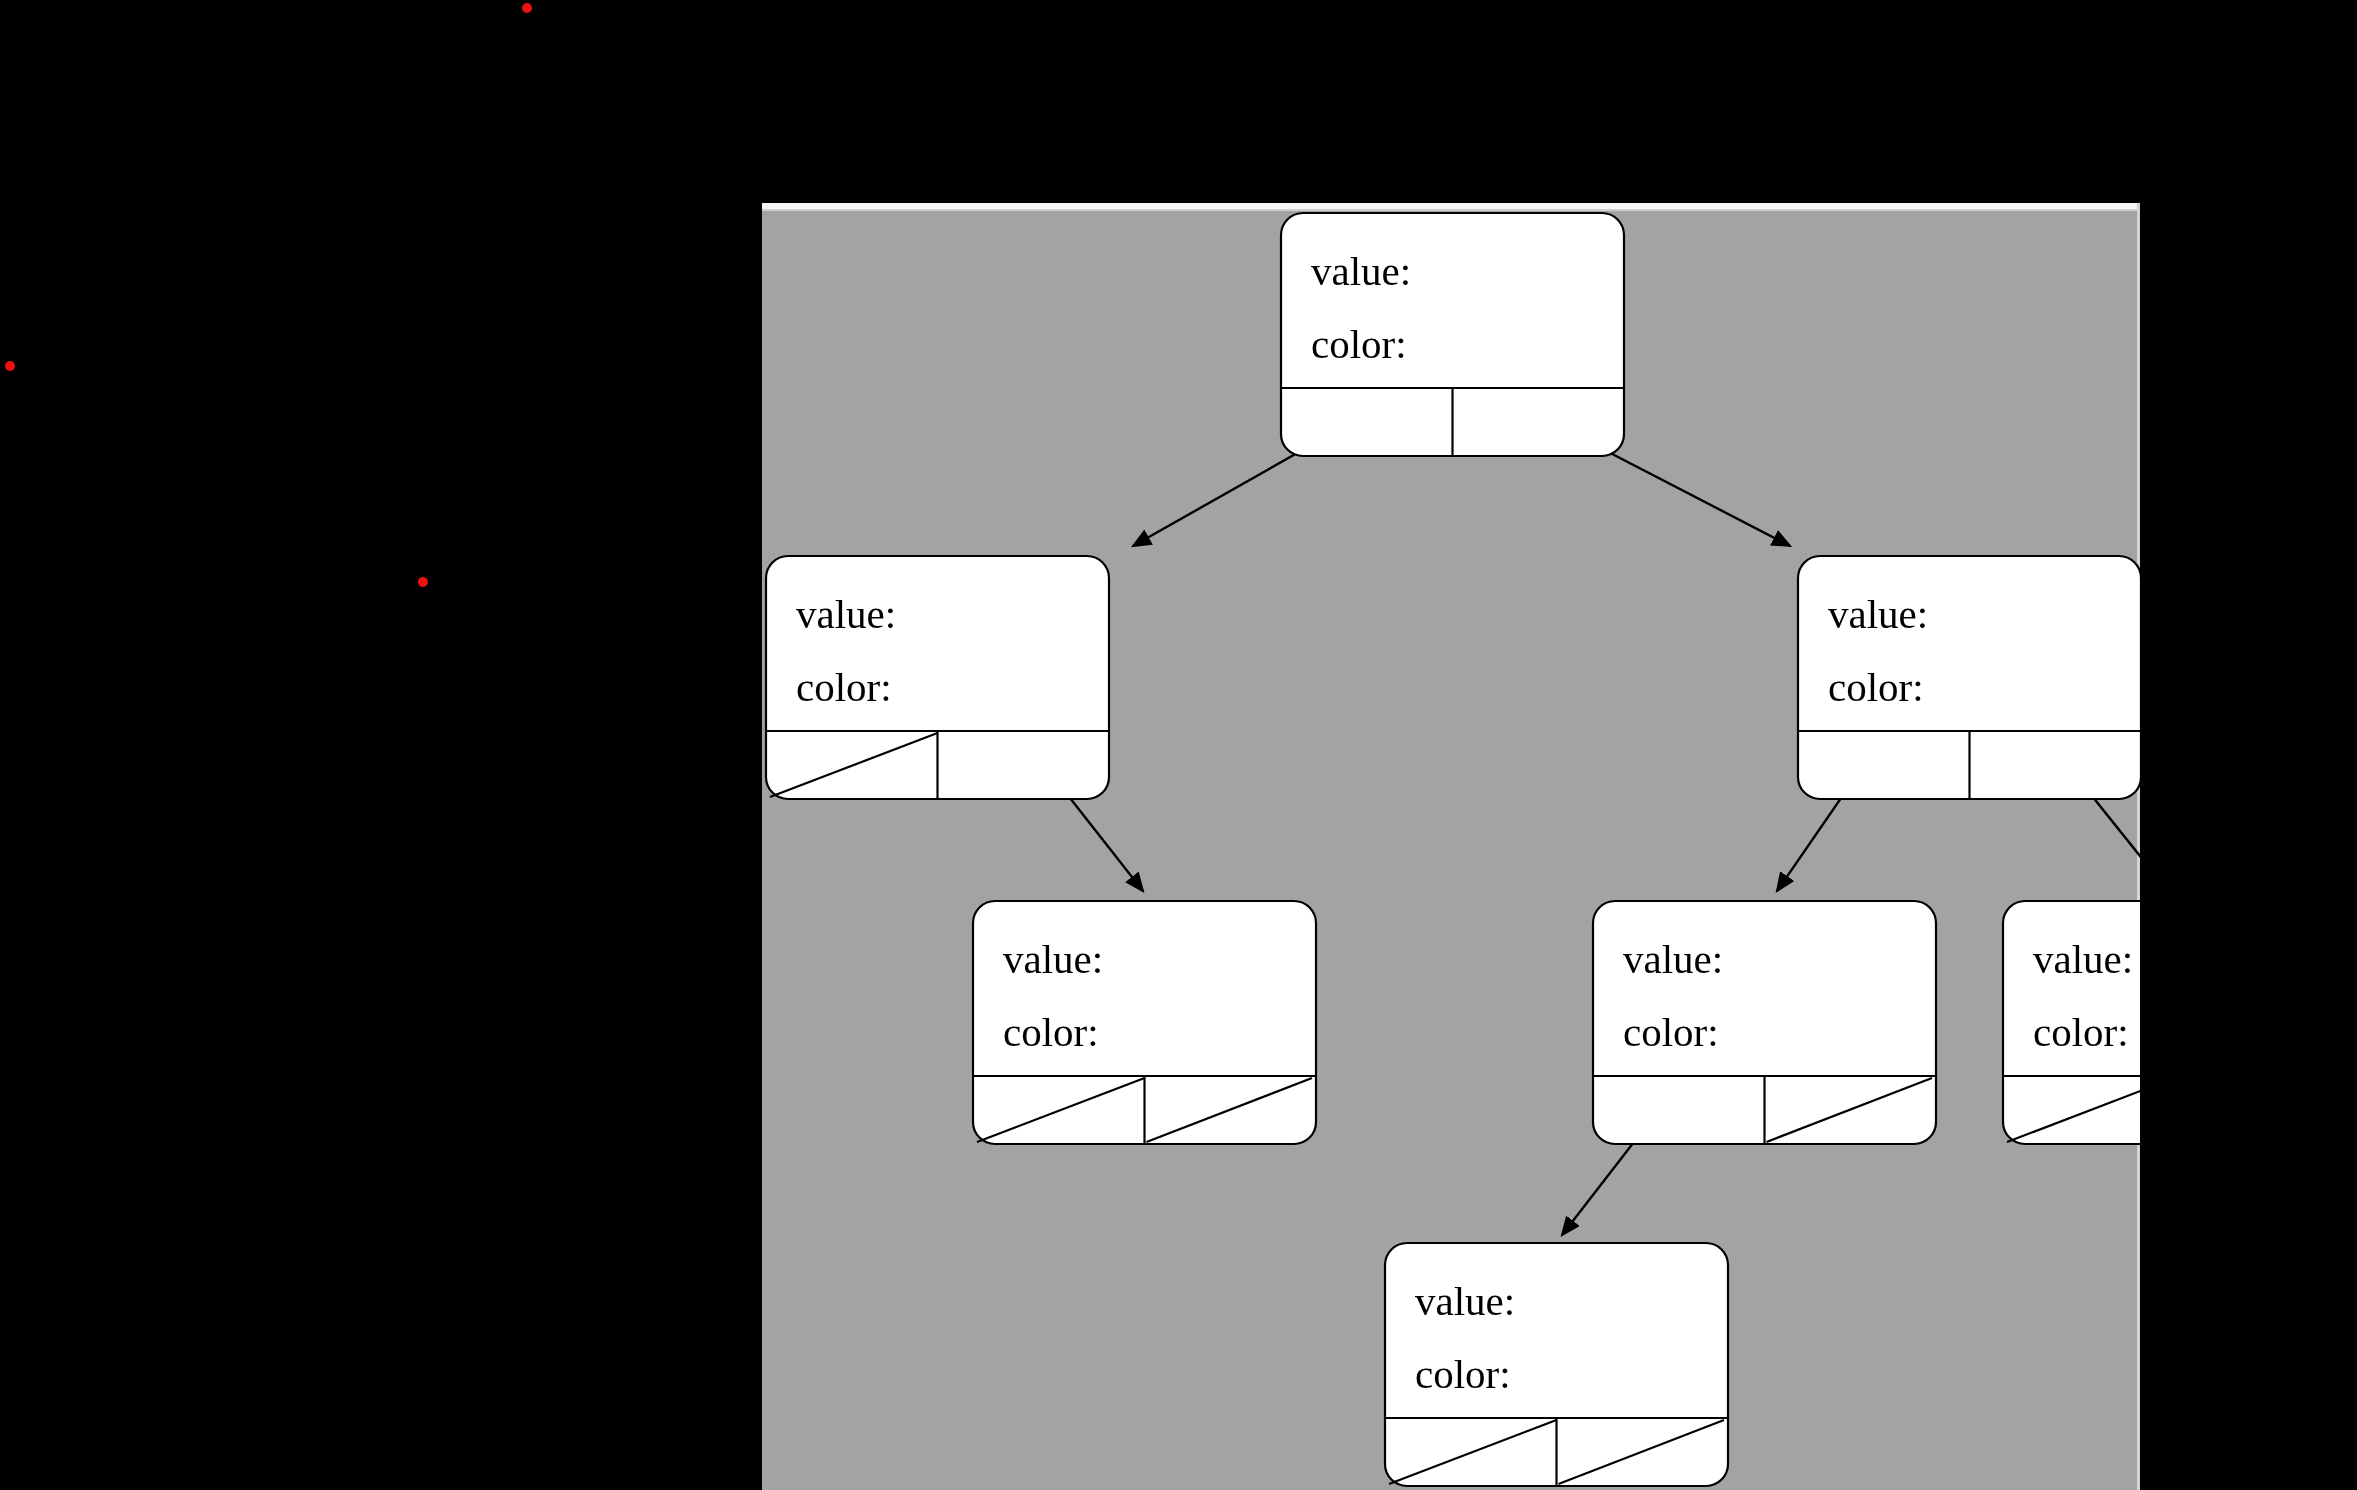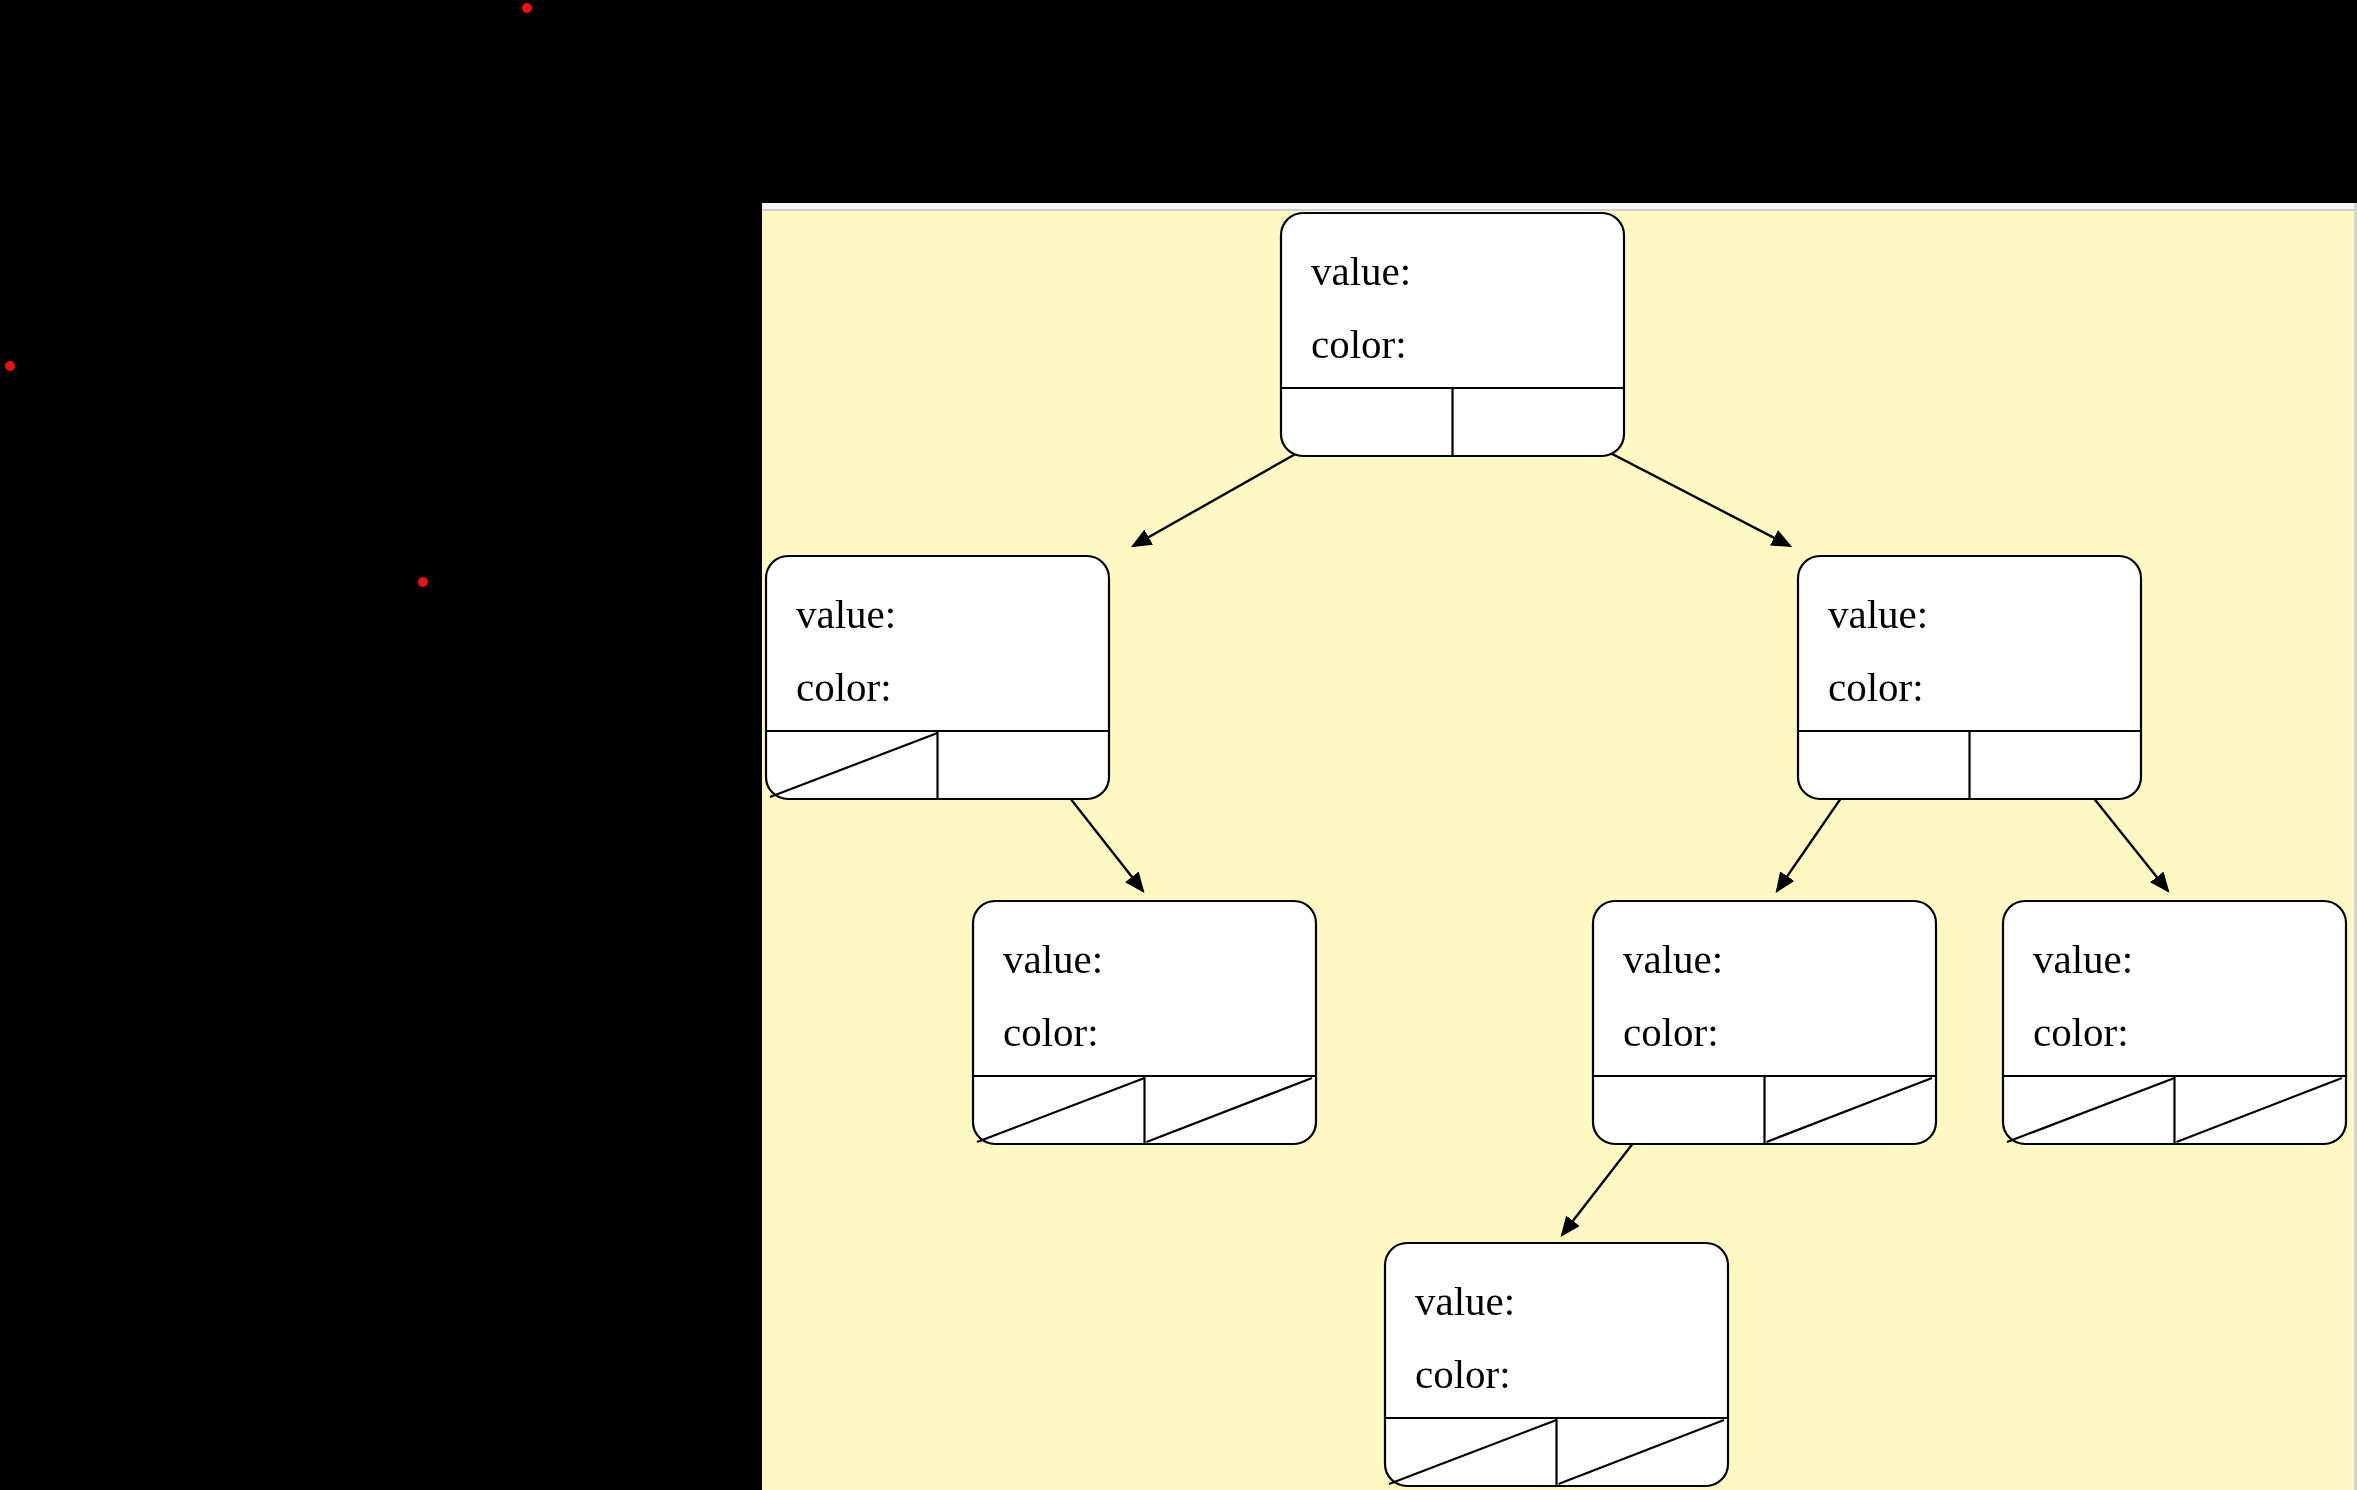--- a/index.html
+++ b/index.html
@@ -102,21 +102,21 @@
 <div id="canvas" style="width: 2357px; height: 1490px; background: rgb(0, 0, 0);">
 
   <div class="backdrop"></div>
 
   <div id="markers">
       <div class="dot" style="left: 522px; top: 3px; width: 10px; height: 10px; background: rgb(238, 17, 17);"></div>
       <div class="dot" style="left: 5px; top: 361px; width: 10px; height: 10px; background: rgb(238, 17, 17);"></div>
       <div class="dot" style="left: 418px; top: 577px; width: 10px; height: 10px; background: rgb(238, 17, 17);"></div>
     </div>
 
-  <div id="diagram-panel" style="left: 762px; top: 203px; width: 1595px; height: 1287px; background: #fef9c3;">
+  <div id="diagram-panel" style="left: 762px; top: 203px; width: 1378px; height: 1287px; background: #a3a3a3;">
     <div id="panel-topbar"></div>
     <div id="panel-rightedge"></div>
     <svg id="diagram-svg" xmlns="http://www.w3.org/2000/svg" width="1595" height="1287" viewBox="0 0 1595 1287">
         <defs>
           <marker id="arrowhead" markerWidth="9" markerHeight="9" refX="7.5" refY="3.6" orient="auto" markerUnits="strokeWidth">
             <path d="M0,0 L8.5,3.6 L0,7.2 Z" fill="#000000"></path>
           </marker>
         </defs>
         <g>
           <line x1="606" y1="210" x2="371" y2="343" marker-end="url(#arrowhead)" class="edge-line"></line>

